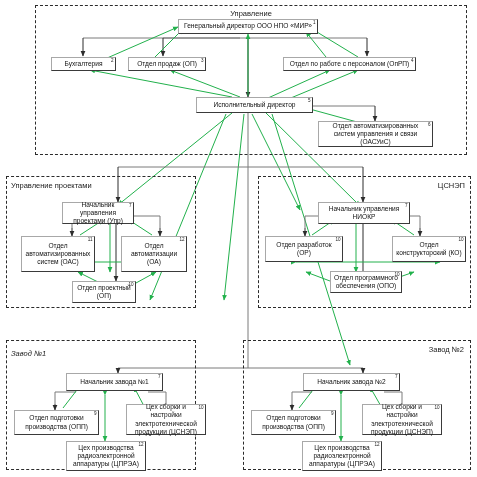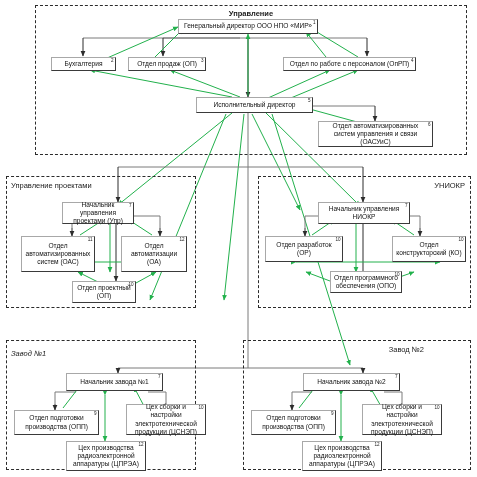--- a/index.html
+++ b/index.html
@@ -172,33 +172,33 @@
       <path class="kp" d="M384,392 L402,392"></path>
       <path class="k" d="M402,404 L402,410"></path>
 
       <path class="g" d="M299,408 L316,386"></path>
       <path class="g" d="M382,408 L370,387"></path>
       <path class="g2" d="M341,395 L341,441"></path>
     </g>
   </svg>
 
   <div class="group" style="left:35px;top:5px;width:432px;height:150px;"></div>
-  <div class="group-label" style="left:35px;top:9px;width:432px;text-align:center;font-weight:bold;">Управление</div>
+  <div class="group-label" style="left:35px;top:9px;width:432px;text-align:center;">Управление</div>
 
   <div class="group" style="left:6px;top:176px;width:190px;height:132px;"></div>
   <div class="group-label" style="left:11px;top:181px;">Управление проектами</div>
 
   <div class="group" style="left:258px;top:176px;width:213px;height:132px;"></div>
-  <div class="group-label" style="left:258px;top:181px;width:207px;text-align:right;">УНИОКР</div>
+  <div class="group-label" style="left:258px;top:181px;width:207px;text-align:right;">ЦСНЭП</div>
 
   <div class="group" style="left:6px;top:340px;width:190px;height:130px;"></div>
   <div class="group-label" style="left:11px;top:349px;font-style:italic;">Завод №1</div>
 
   <div class="group" style="left:243px;top:340px;width:228px;height:130px;"></div>
-  <div class="group-label" style="left:243px;top:345px;width:181px;text-align:right;">Завод №2</div>
+  <div class="group-label" style="left:243px;top:345px;width:221px;text-align:right;">Завод №2</div>
 
   <div class="node" style="left:178px;top:19px;width:140px;height:15px;">
     <span class="label">Генеральный директор ООО НПО «МИР»</span>
     <span class="sup">1</span>
   </div>
 
   <div class="node" style="left:51px;top:57px;width:65px;height:14px;">
     <span class="label">Бухгалтерия</span>
     <span class="sup">2</span>
   </div>

